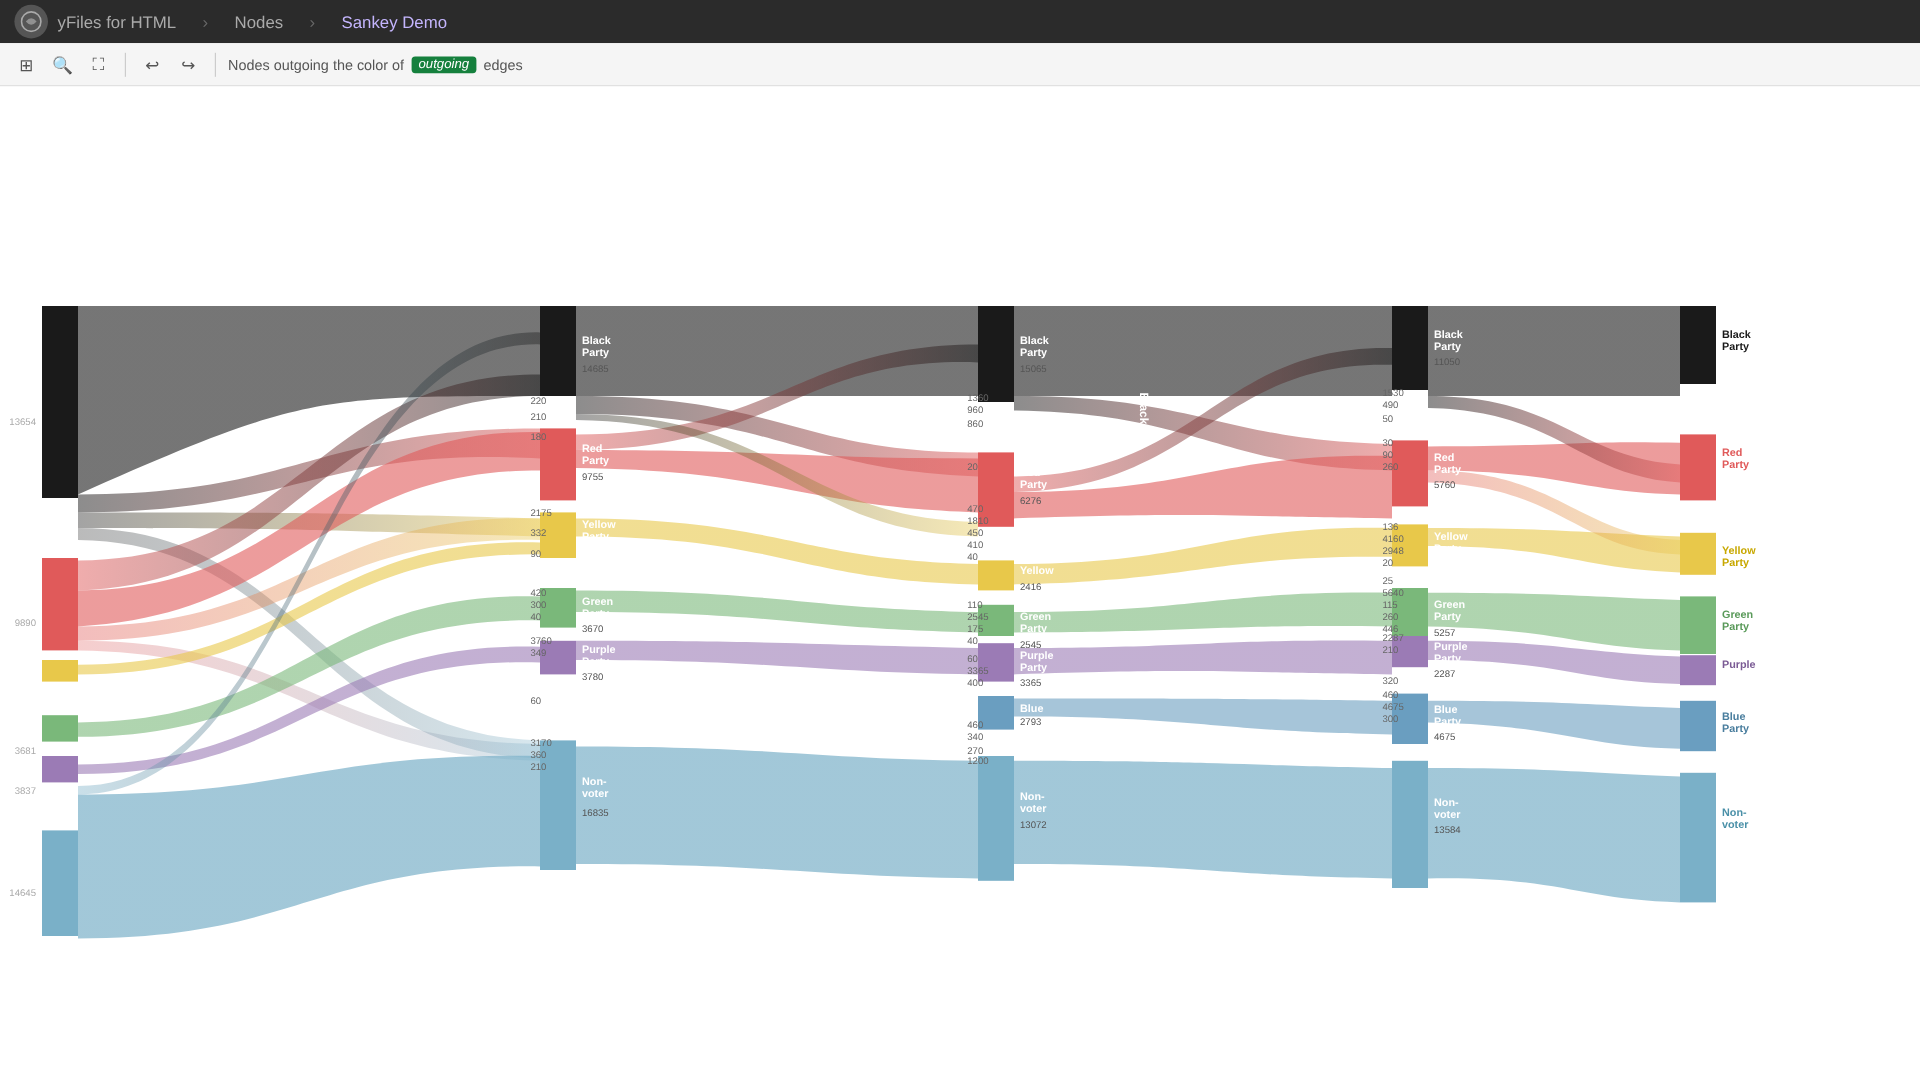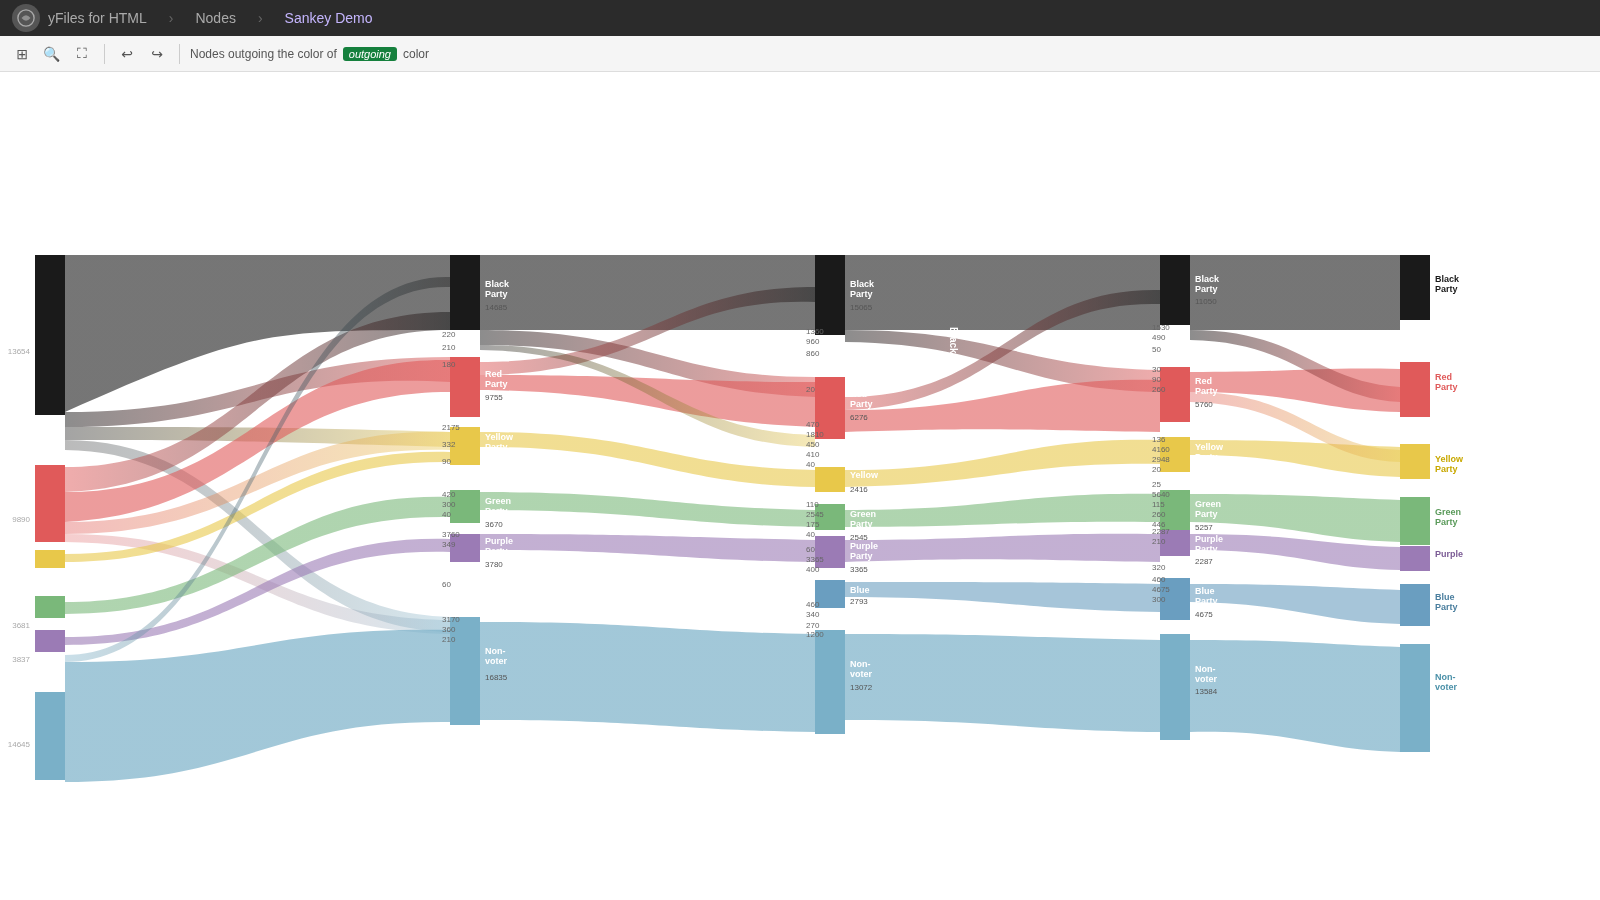--- a/index.html
+++ b/index.html
@@ -105,21 +105,21 @@
   <button class="tool-btn" title="Grid">⊞</button>
   <button class="tool-btn" title="Search">🔍</button>
   <button class="tool-btn" title="Fit">⛶</button>
   <div class="sep"></div>
   <button class="tool-btn" title="Undo">↩</button>
   <button class="tool-btn" title="Redo">↪</button>
   <div class="sep"></div>
   <div class="info-text">
     <span>Nodes outgoing the color of</span>
     <span class="outgoing-badge">outgoing</span>
-    <span>color</span>
+    <span>edges</span>
   </div>
 </div>
 
 <div id="canvas">
   <svg id="sankey-svg">
     <defs>
 
       <linearGradient id="grad-black-black" x1="0%" y1="0%" x2="100%" y2="0%">
         <stop offset="0%" style="stop-color:#1a1a1a;stop-opacity:0.6"></stop>
         <stop offset="100%" style="stop-color:#1a1a1a;stop-opacity:0.6"></stop>

